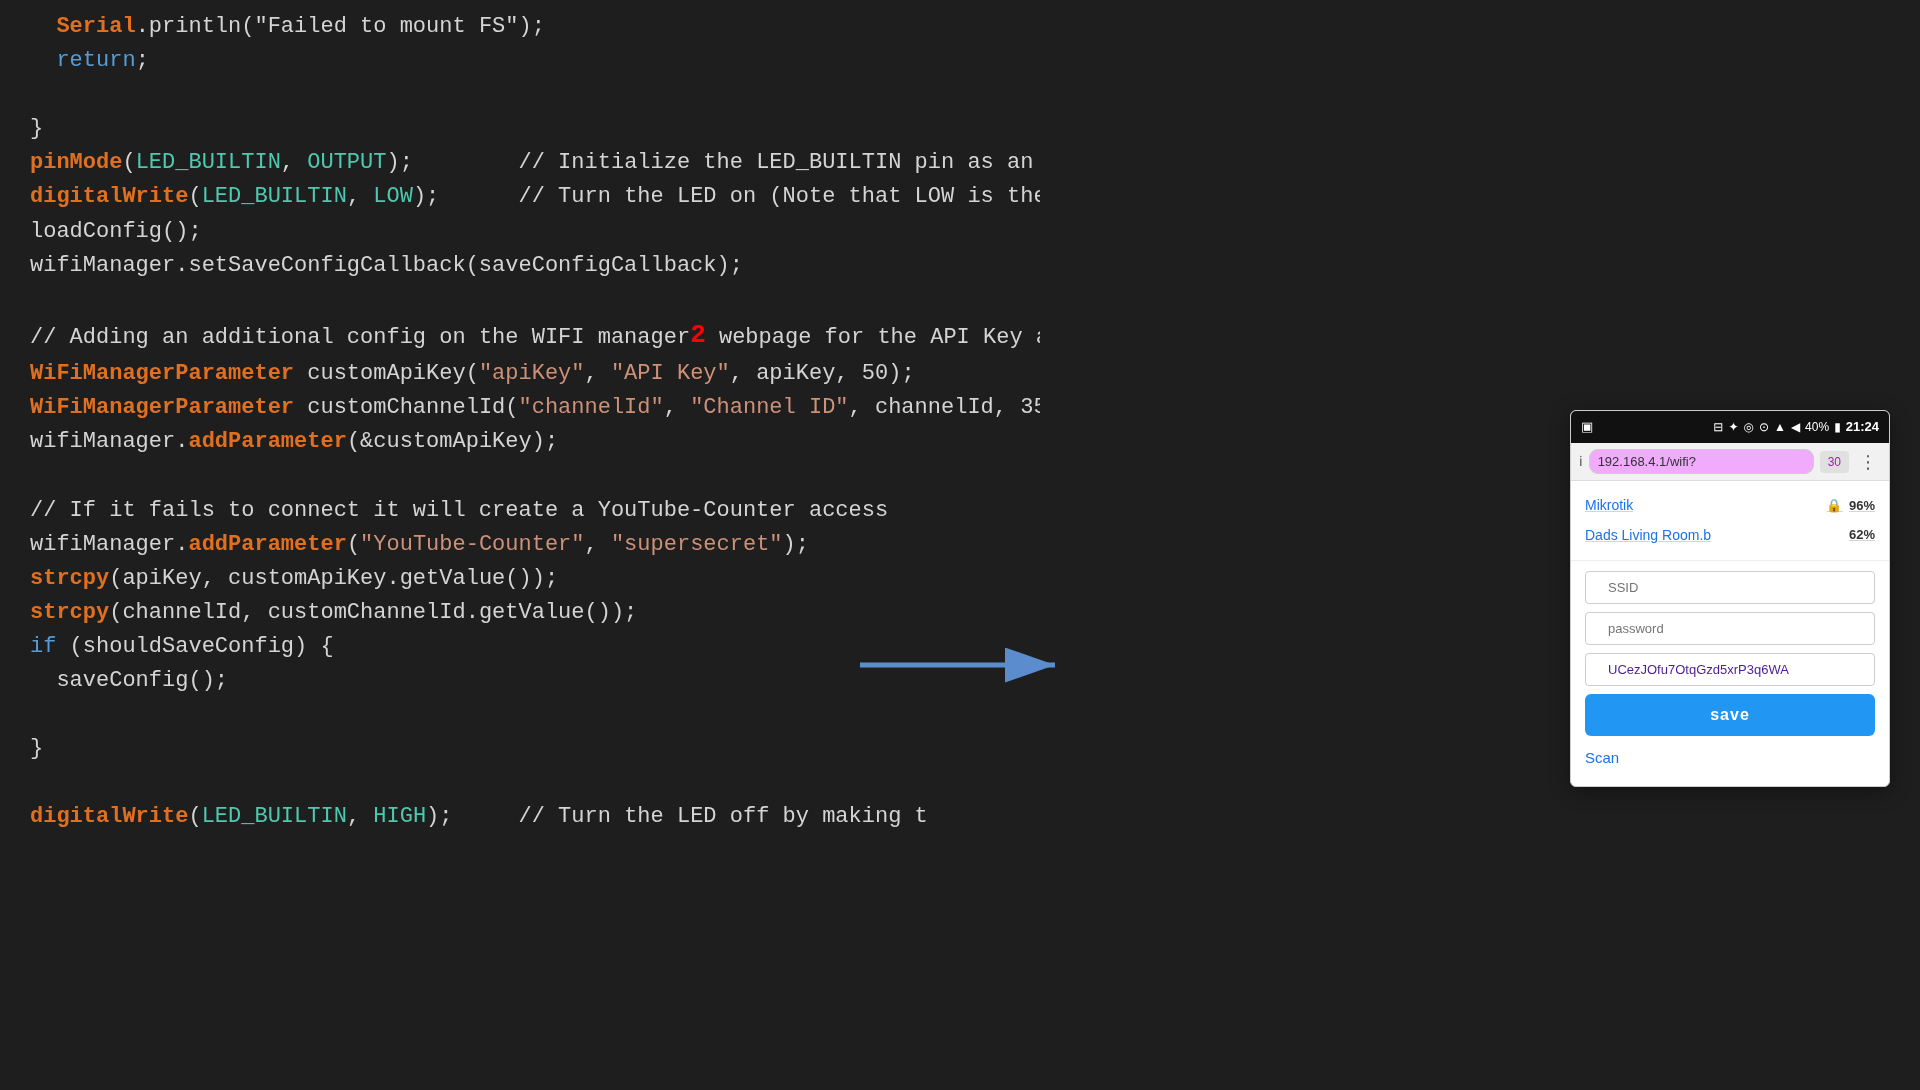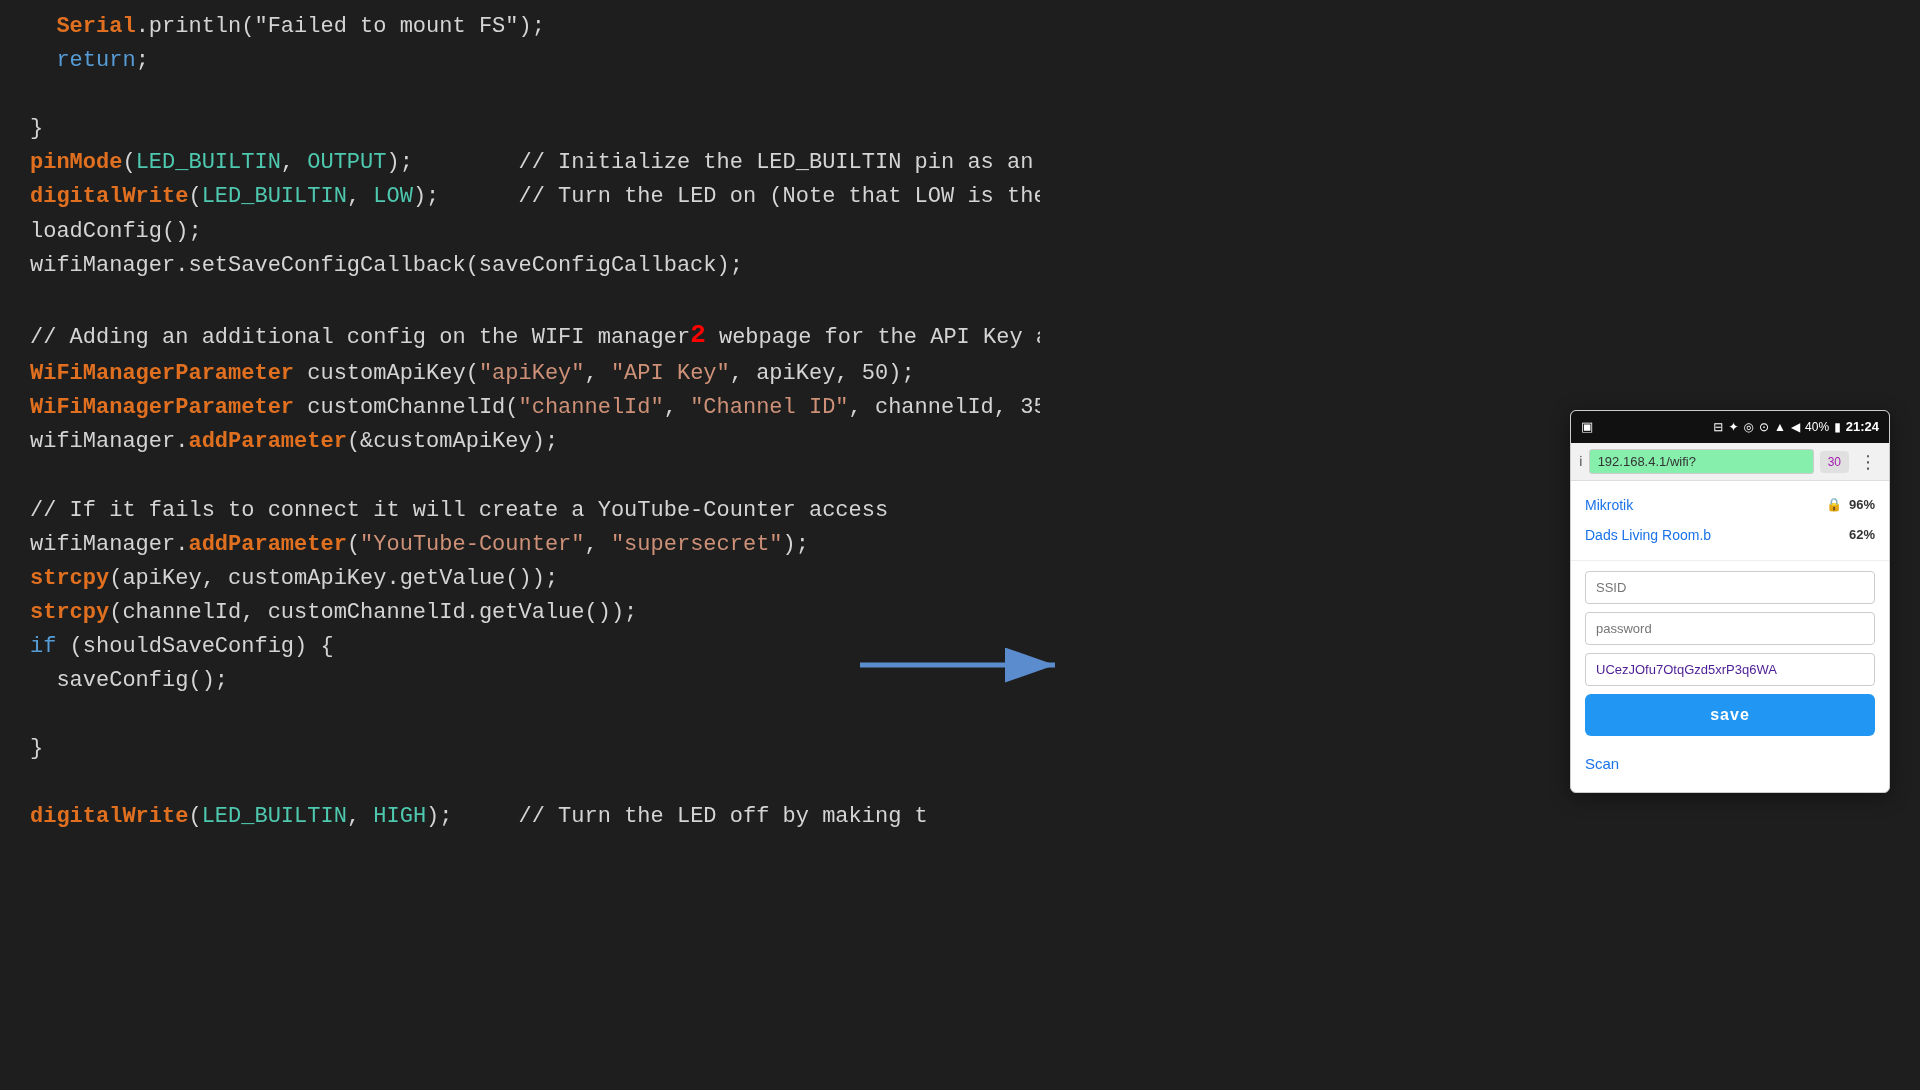--- a/index.html
+++ b/index.html
@@ -78,23 +78,23 @@
       border-bottom: 1px solid #ddd;
       gap: 6px;
     }
     .url-info-icon {
       color: #555;
       font-size: 14px;
       flex-shrink: 0;
     }
     .url-input {
       flex: 1;
-      background: #86efac;
+      background: #f0abfc;
       border: 1px solid #ccc;
-      border-radius: 3px;
+      border-radius: 9px;
       padding: 4px 8px;
       font-size: 13px;
       color: #333;
     }
     .url-reload-btn {
       background: #e0e0e0;
       border: none;
       border-radius: 4px;
       padding: 4px 8px;
       font-size: 12px;
@@ -109,23 +109,24 @@
       color: #555;
       padding: 0 4px;
     }
 
     .wifi-list {
       padding: 10px 14px;
       border-bottom: 1px solid #eee;
     }
     .wifi-item {
       display: flex;
-      align-items: flex-start;
+      align-items: center;
       justify-content: space-between;
       padding: 4px 0;
+      text-decoration: underline;
     }
     .wifi-name {
       color: #1a73e8;
       text-decoration: none;
       font-size: 14px;
       cursor: pointer;
     }
     .wifi-icons {
       display: flex;
       align-items: center;
@@ -135,21 +136,21 @@
     }
     .wifi-strength { font-weight: bold; color: #333; }
 
     .form-area {
       padding: 10px 14px;
     }
     .form-input {
       width: 100%;
       border: 1px solid #ccc;
       border-radius: 4px;
-      padding: 8px 10px;
+      padding: 8px 22px;
       font-size: 13px;
       color: #999;
       margin-bottom: 8px;
       outline: none;
       background: white;
     }
     .form-input.has-value {
       color: #4c1d95;
     }
     .save-button {
@@ -157,21 +158,21 @@
       background: #2196f3;
       color: white;
       border: none;
       border-radius: 6px;
       padding: 12px;
       font-size: 16px;
       font-weight: bold;
       cursor: pointer;
       letter-spacing: 1px;
       text-transform: lowercase;
-      margin-bottom: 16px;
+      margin-bottom: 10px;
     }
     .scan-link {
       display: block;
       text-align: left;
       color: #1a73e8;
       text-decoration: none;
       font-size: 15px;
       cursor: pointer;
       padding-bottom: 6px;
     }

